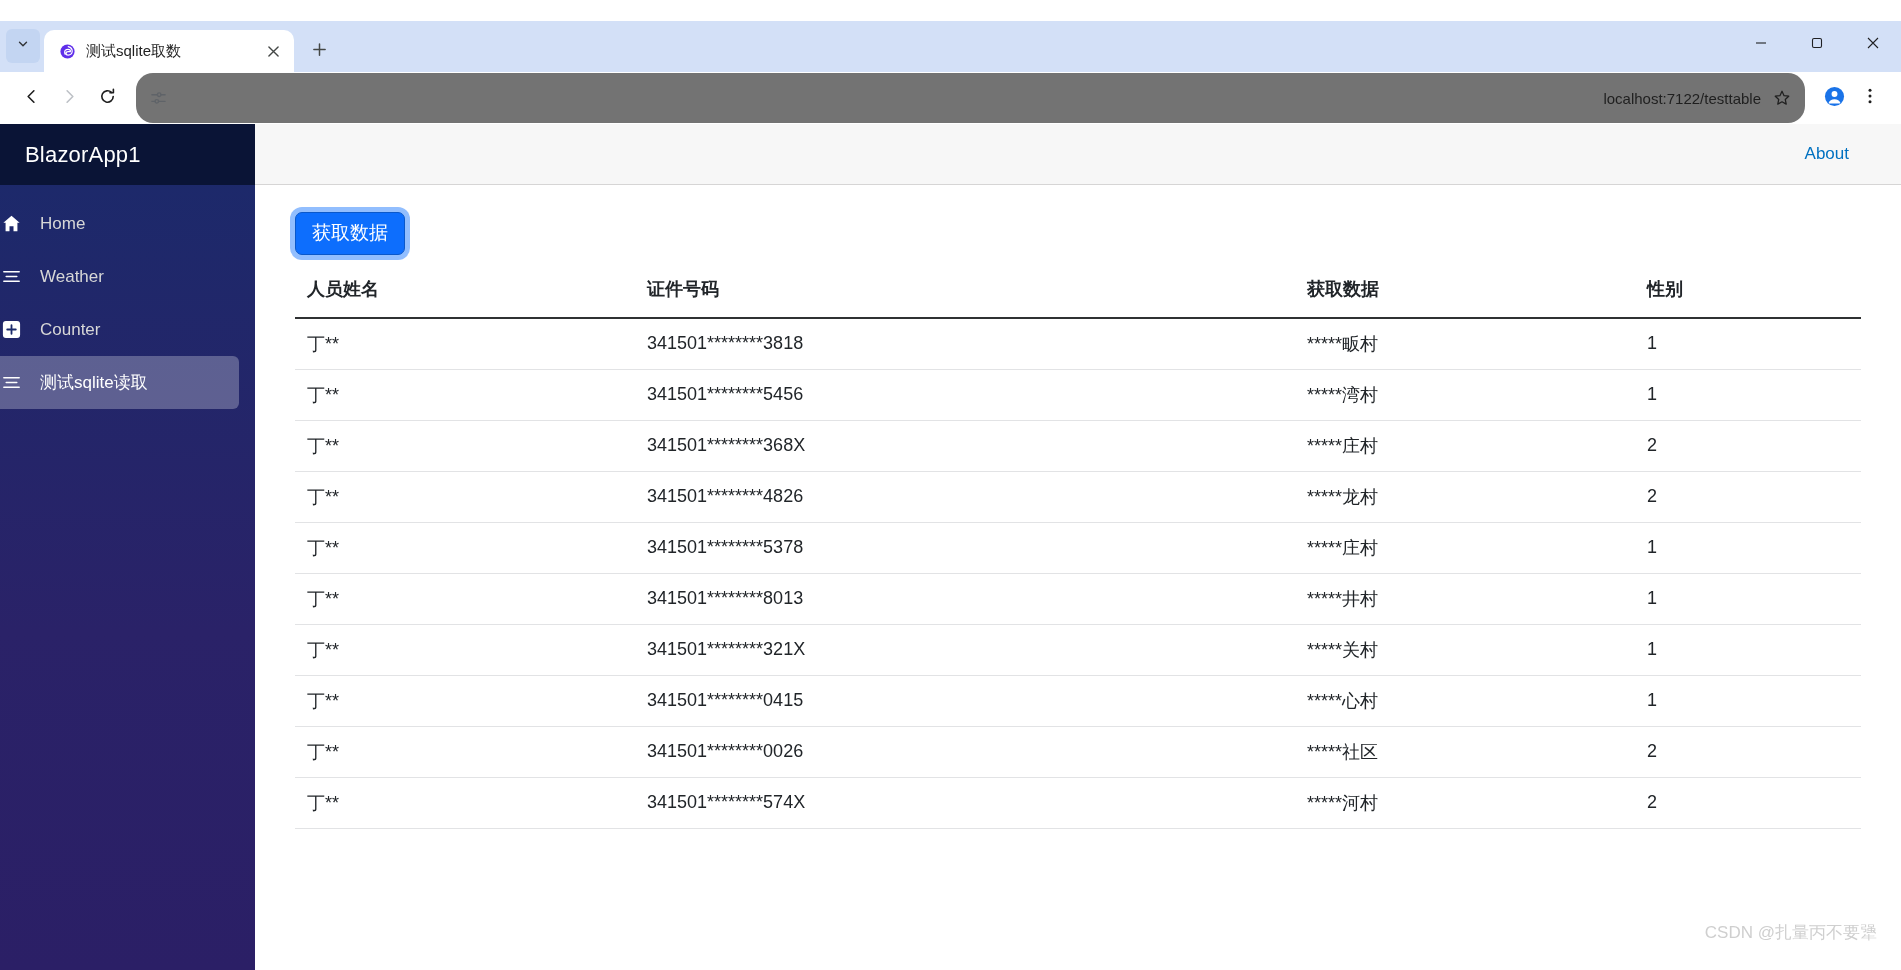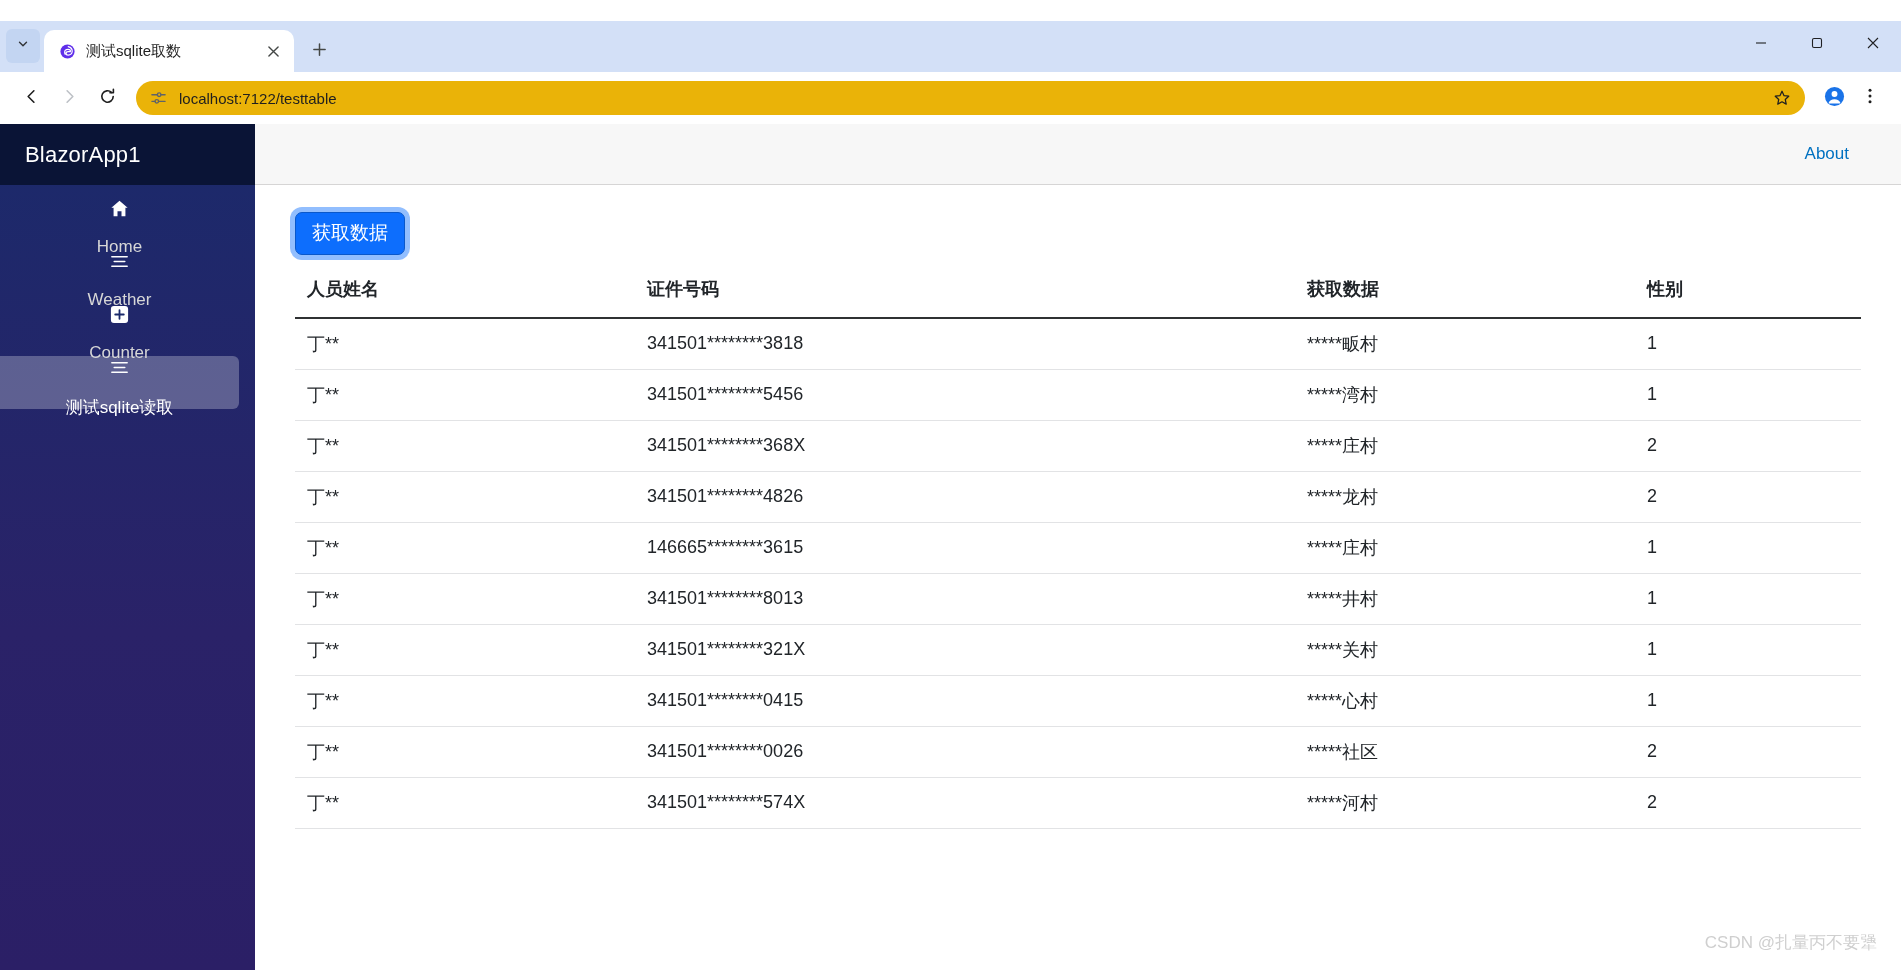--- a/index.html
+++ b/index.html
@@ -98,28 +98,29 @@
   .nav-btn {
     width: 34px; height: 34px;
     border-radius: 50%;
     display: flex; align-items: center; justify-content: center;
     color: #1f1f1f;
     flex: 0 0 34px;
   }
   .nav-btn.disabled { color: #bdc1c6; }
   .omnibox {
     flex: 1 1 auto;
-    height: 34px;
-    background: #eab308;
+    height: 50px;
+    background: #737373;
     border-radius: 17px;
     display: flex;
     align-items: center;
     padding: 0 14px;
     gap: 12px;
     margin: 0 8px;
+    text-align: right;
   }
   .omnibox-url {
     font-size: 15px;
     color: #1f1f1f;
     flex: 1 1 auto;
     white-space: nowrap;
     overflow: hidden;
   }
   .omni-icon { display: flex; align-items: center; color: #5f6368; flex: 0 0 auto; }
   .tb-right { display: flex; align-items: center; gap: 2px; }
@@ -157,21 +158,20 @@
   .nav-list { padding-top: 12px; }
   .nav-item {
     height: 53px;
     display: flex;
     align-items: center;
     gap: 18px;
     margin-right: 16px;
     border-radius: 0 6px 6px 0;
     color: #d7d7d7;
     font-size: 17px;
-    flex-direction: column;
   }
   .nav-item.active {
     background: rgba(255,255,255,0.27);
     color: #ffffff;
   }
   .nav-icon {
     width: 22px; height: 22px;
     flex: 0 0 22px;
     display: flex; align-items: center; justify-content: center;
   }
@@ -235,21 +235,21 @@
     white-space: nowrap;
   }
   .col-name { width: 340px; }
   .col-id   { width: 660px; }
   .col-unit { width: 340px; }
   .col-sex  { width: auto; }
 
   .watermark {
     position: absolute;
     right: 24px;
-    bottom: 16px;
+    bottom: 26px;
     font-size: 17px;
     color: #cfcfcf;
     white-space: nowrap;
   }
 </style>
 </head>
 <body>
 
 <div class="browser">
 
@@ -463,21 +463,21 @@
                 <td>2</td>
               </tr>
               <tr>
                 <td>丁**</td>
                 <td>341501********4826</td>
                 <td>*****龙村</td>
                 <td>2</td>
               </tr>
               <tr>
                 <td>丁**</td>
-                <td>146665********3615</td>
+                <td>341501********5378</td>
                 <td>*****庄村</td>
                 <td>1</td>
               </tr>
               <tr>
                 <td>丁**</td>
                 <td>341501********8013</td>
                 <td>*****井村</td>
                 <td>1</td>
               </tr>
               <tr>

